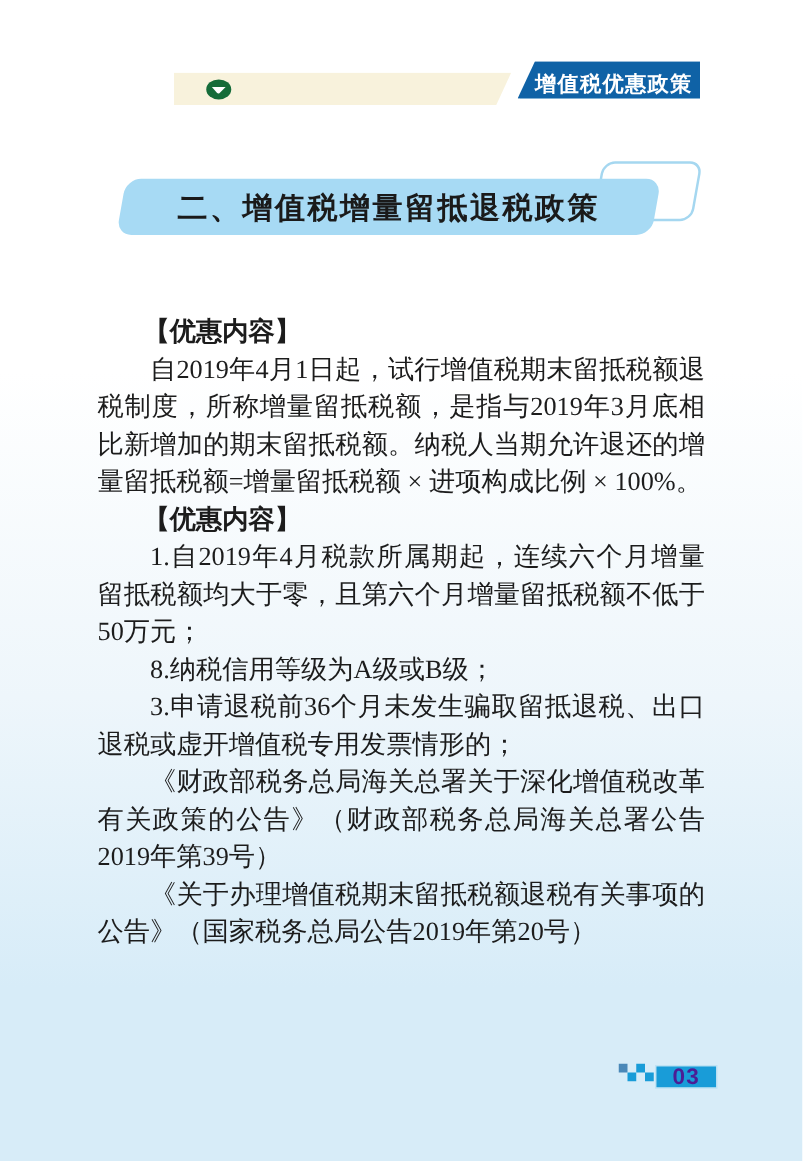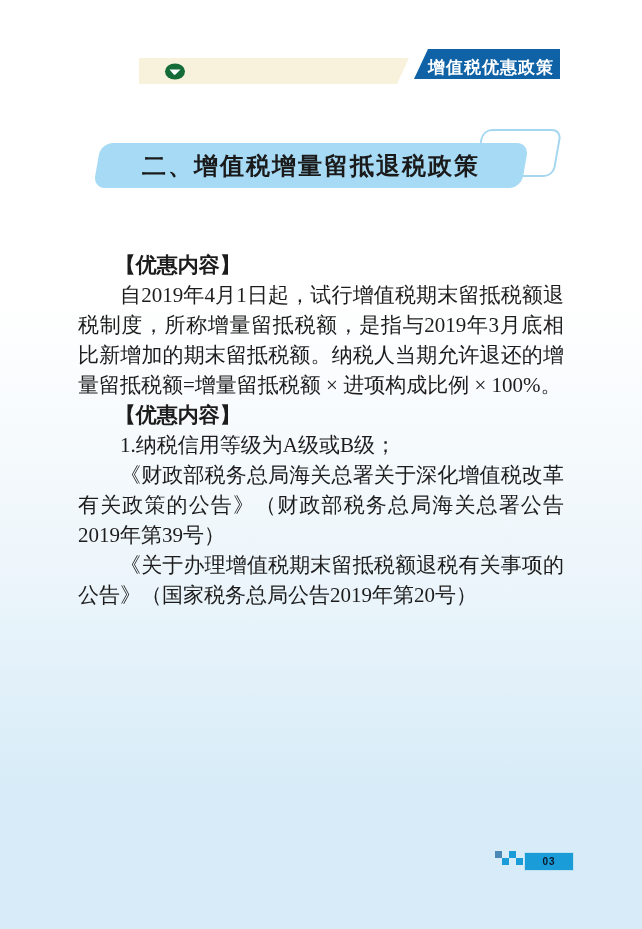--- a/index.html
+++ b/index.html
@@ -98,21 +98,21 @@
   .pixels i.c3{left:21px;top:7px;}
   .pagenum{
     margin-left:2px;margin-top:3px;
     width:48px;height:17px;
     background:var(--footer_blue);
     display:flex;align-items:center;justify-content:center;
     outline:1px solid #bfe2f3;
   }
   .pagenum span{
     font-family:"Liberation Sans","DejaVu Sans",sans-serif;
-    font-weight:bold;font-size:10px;color:#0f172a;letter-spacing:1px;
+    font-weight:bold;font-size:18px;color:#4c1d95;letter-spacing:1px;
   }
 </style>
 </head>
 <body>
 
 <div class="page">
 
   <div class="header-bar">
     <span class="leaf">
       <svg width="22" height="17" viewBox="0 0 22 17">
@@ -130,21 +130,23 @@
     <span>二、增值税增量留抵退税政策</span>
   </div>
 
   <div class="content">
 
 
     <div class="heading">【优惠内容】</div>
     <p>自2019年4月1日起，试行增值税期末留抵税额退税制度，所称增量留抵税额，是指与2019年3月底相比新增加的期末留抵税额。纳税人当期允许退还的增量留抵税额=增量留抵税额 × 进项构成比例 × 100%。</p>
 
     <div class="heading">【优惠内容】</div>
-    <p>1.纳税信用等级为A级或B级；</p>
+    <p>1.自2019年4月税款所属期起，连续六个月增量留抵税额均大于零，且第六个月增量留抵税额不低于50万元；</p>
+    <p>8.纳税信用等级为A级或B级；</p>
+    <p>3.申请退税前36个月未发生骗取留抵退税、出口退税或虚开增值税专用发票情形的；</p>
 
     <p>《财政部税务总局海关总署关于深化增值税改革有关政策的公告》（财政部税务总局海关总署公告2019年第39号）</p>
     <p>《关于办理增值税期末留抵税额退税有关事项的公告》（国家税务总局公告2019年第20号）</p>
 
   </div>
 
   <div class="footer">
     <div class="pixels">
       <i class="c0"></i>
         <i class="c1"></i>

